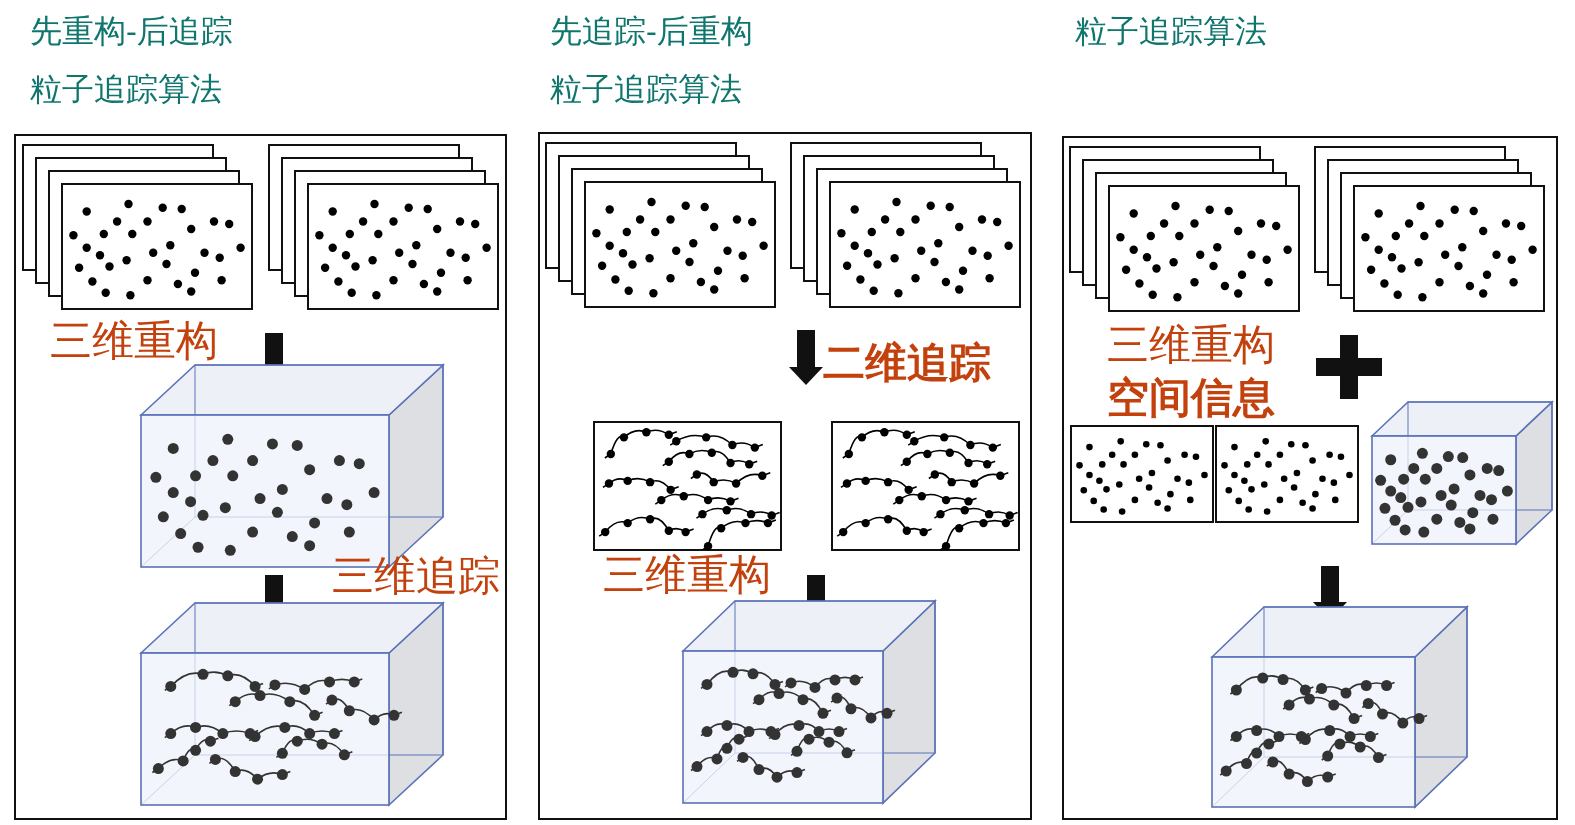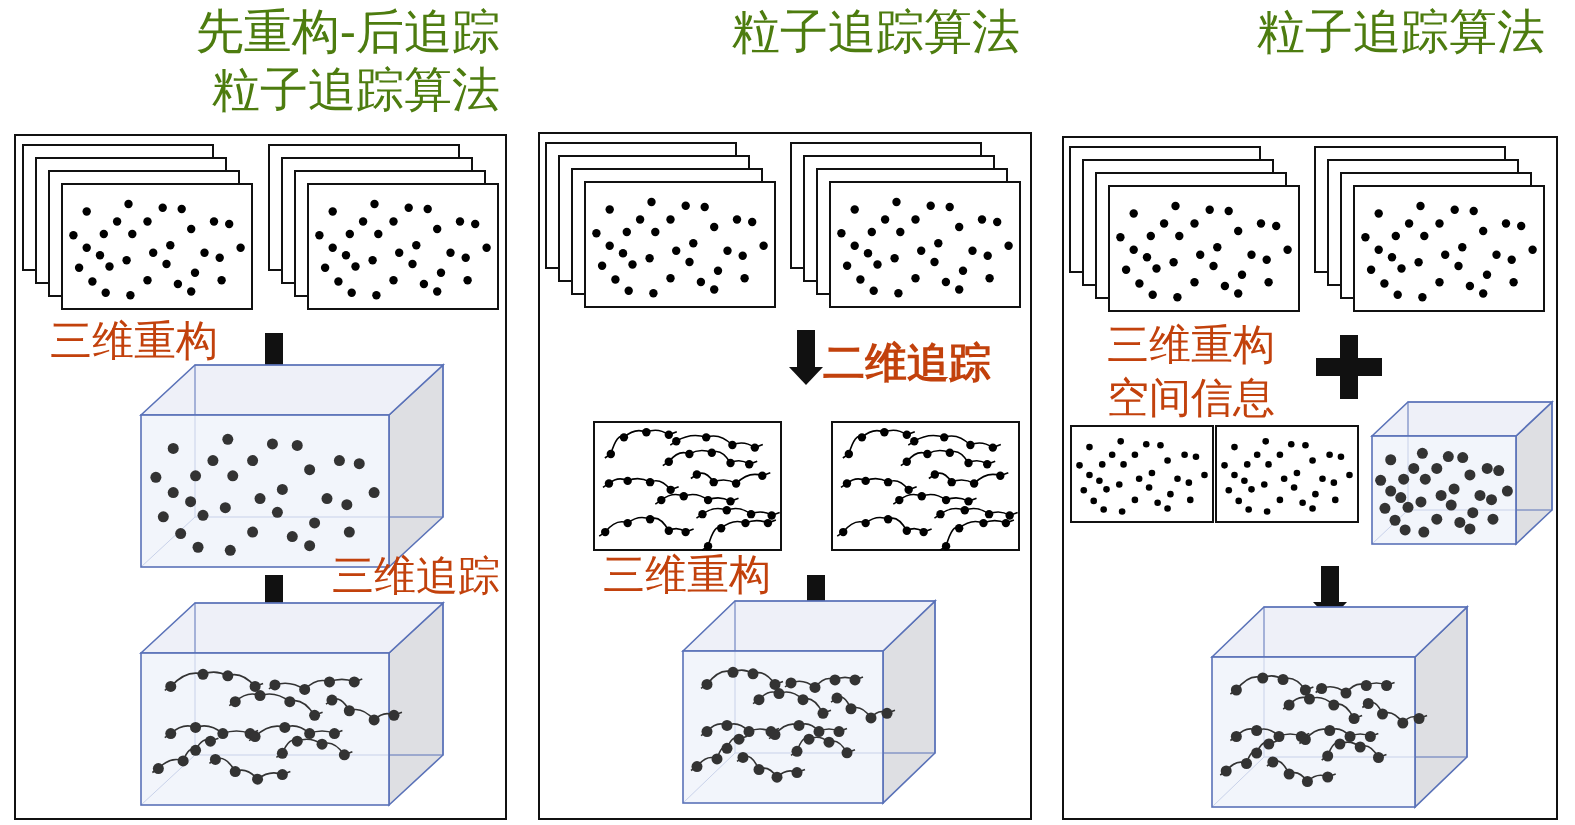--- a/index.html
+++ b/index.html
@@ -1,30 +1,31 @@
 <!DOCTYPE html>
 <html><head>
 <meta charset="utf-8">
 <style>
   html, body { margin:0; padding:0; background:#ffffff; }
   body { width:1575px; height:825px; position:relative; overflow:hidden;
          font-family:"DejaVu Serif", "Liberation Serif", serif; color:#222; }
-  .title { position:absolute; text-align:right; font-size:48px; line-height:58px; color:#4d7c0f; white-space:nowrap; }
+  .title { position:absolute; text-align:left; font-size:32px; line-height:58px; color:#0f766e; white-space:nowrap; }
   .label { position:absolute; font-size:42px; line-height:46px; color:#c2410c; white-space:nowrap; }
   .panel { position:absolute; border:2px solid #111; box-sizing:border-box; background:#fff; }
   svg.full { position:absolute; left:0; top:0; }
 </style>
 </head>
 <body>
 
 <div class="title" style="left:30px;top:2px;width:470px;">
   <div>先重构-后追踪</div>
   <div>粒子追踪算法</div>
 </div>
 <div class="title" style="left:550px;top:2px;width:470px;">
+  <div>先追踪-后重构</div>
   <div>粒子追踪算法</div>
 </div>
 <div class="title" style="left:1075px;top:2px;width:470px;">
   <div>粒子追踪算法</div>
 </div>
 
 <div class="panel" style="left:14px;top:134px;width:493px;height:686px;"></div>
 <div class="panel" style="left:538px;top:132px;width:494px;height:688px;"></div>
 <div class="panel" style="left:1062px;top:136px;width:496px;height:684px;"></div>
 
@@ -775,13 +776,13 @@
         <circle cx="1327.71" cy="777" r="5.5" fill="#333333"></circle>
       </g>
     </g>
   </svg>
 
 <div class="label" style="left:50px;top:318px;">三维重构</div>
 <div class="label" style="left:298px;top:553px;margin-left:34px;">三维追踪</div>
 <div class="label" style="left:823px;top:340px;font-weight:bold;">二维追踪</div>
 <div class="label" style="left:603px;top:552px;">三维重构</div>
 <div class="label" style="left:1107px;top:322px;">三维重构</div>
-<div class="label" style="left:1107px;top:375px;">空间信息</div>
+<div class="label" style="left:1107px;top:375px;font-weight:bold;">空间信息</div>
 
 </body></html>

